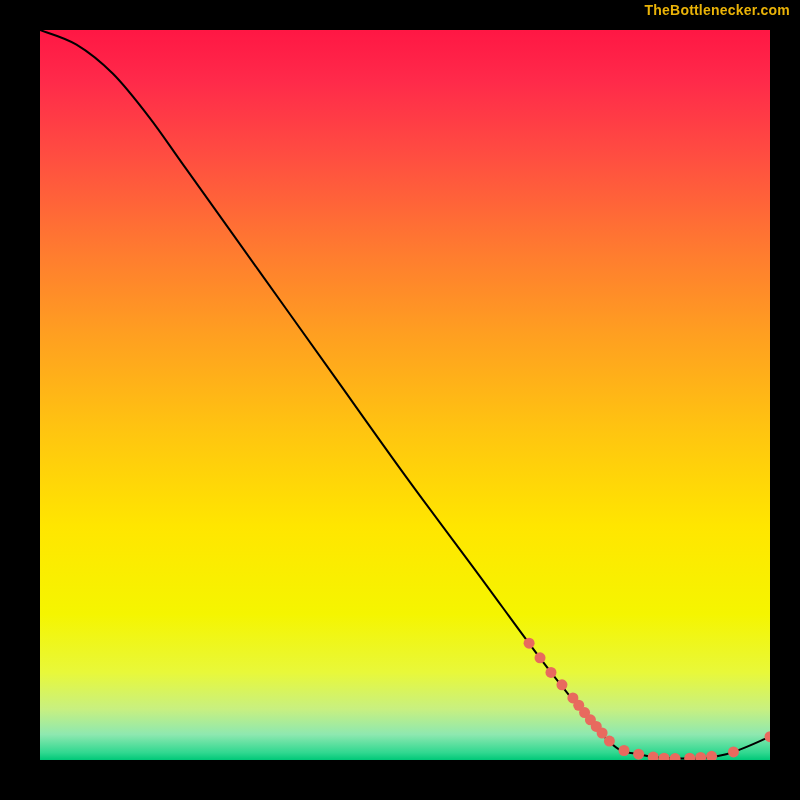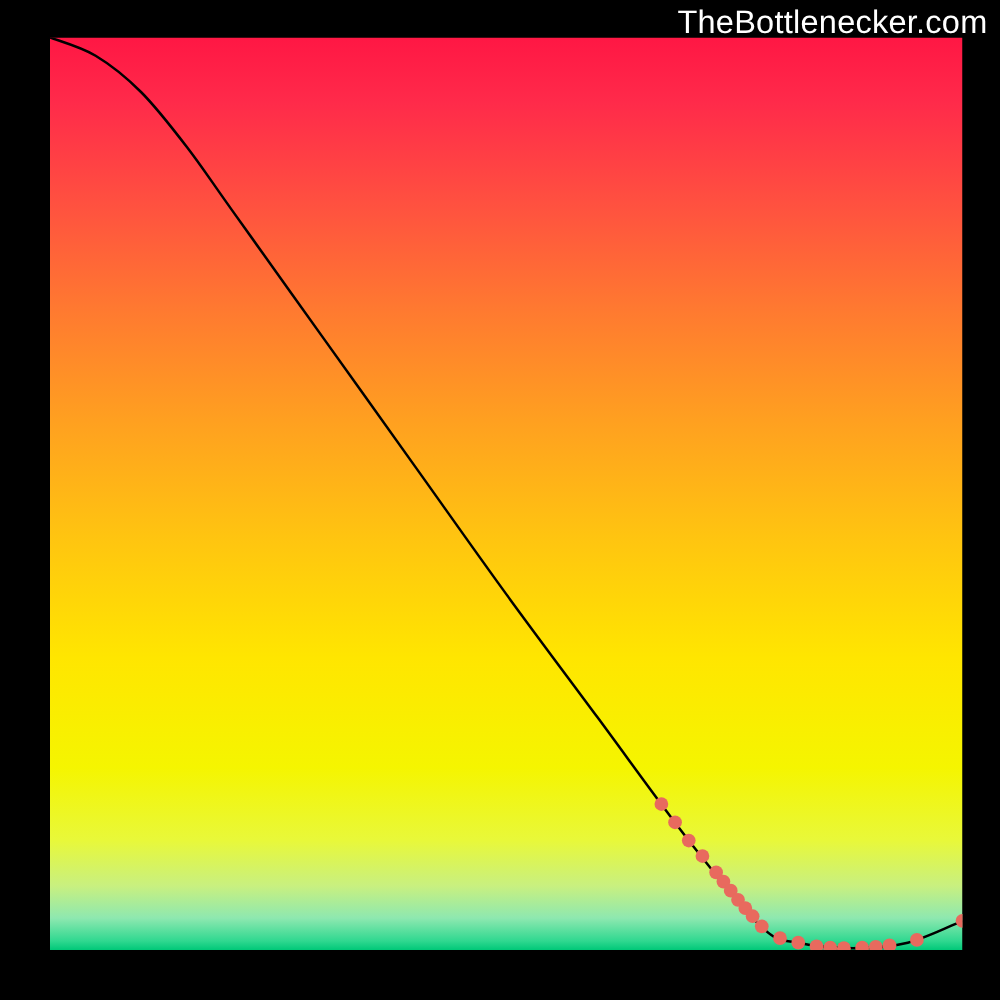--- a/index.html
+++ b/index.html
@@ -3,23 +3,23 @@
 <meta charset="utf-8">
 <style>
   * { margin: 0; padding: 0; box-sizing: border-box; }
   html, body { width: 800px; height: 800px; background: #000; overflow: hidden; }
   .wrap { position: relative; width: 800px; height: 800px; }
   .attribution {
     position: absolute;
     top: 2px;
     right: 10px;
     font-family: Arial, Helvetica, sans-serif;
-    font-size: 26px;
-    color: #ffffff;
-    font-weight: 400;
+    font-size: 14px;
+    color: #eab308;
+    font-weight: 700;
     letter-spacing: 0.2px;
     z-index: 10;
   }
   .plot {
     position: absolute;
     left: 40px;
     top: 30px;
     width: 730px;
     height: 730px;
   }

